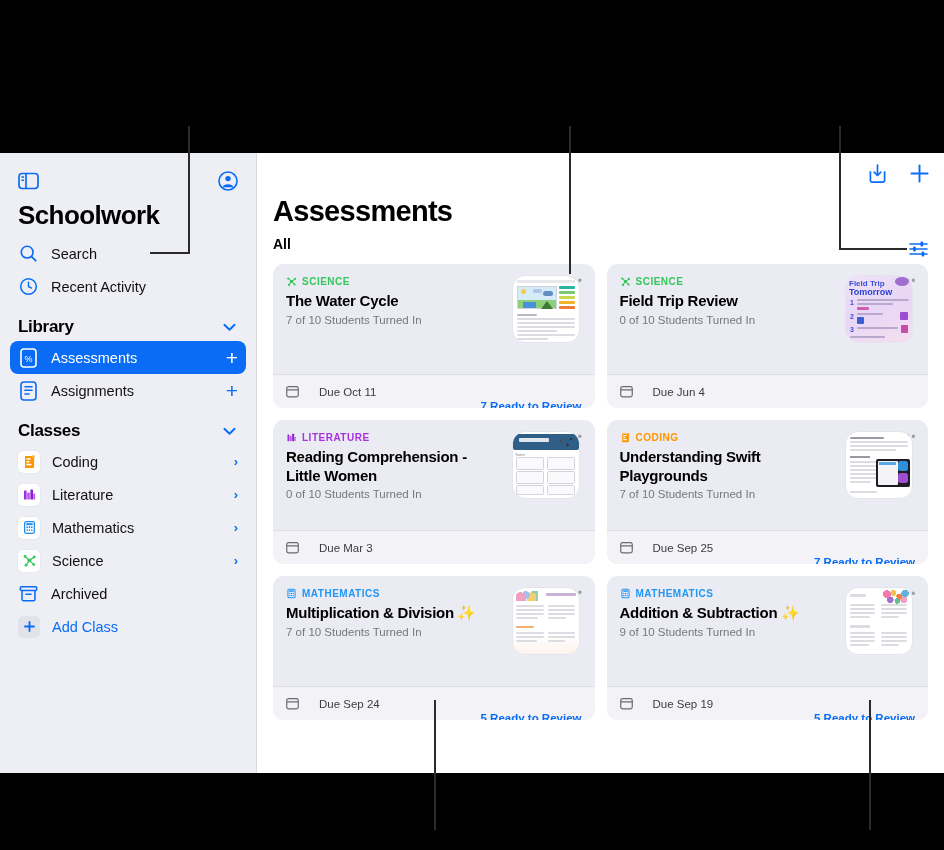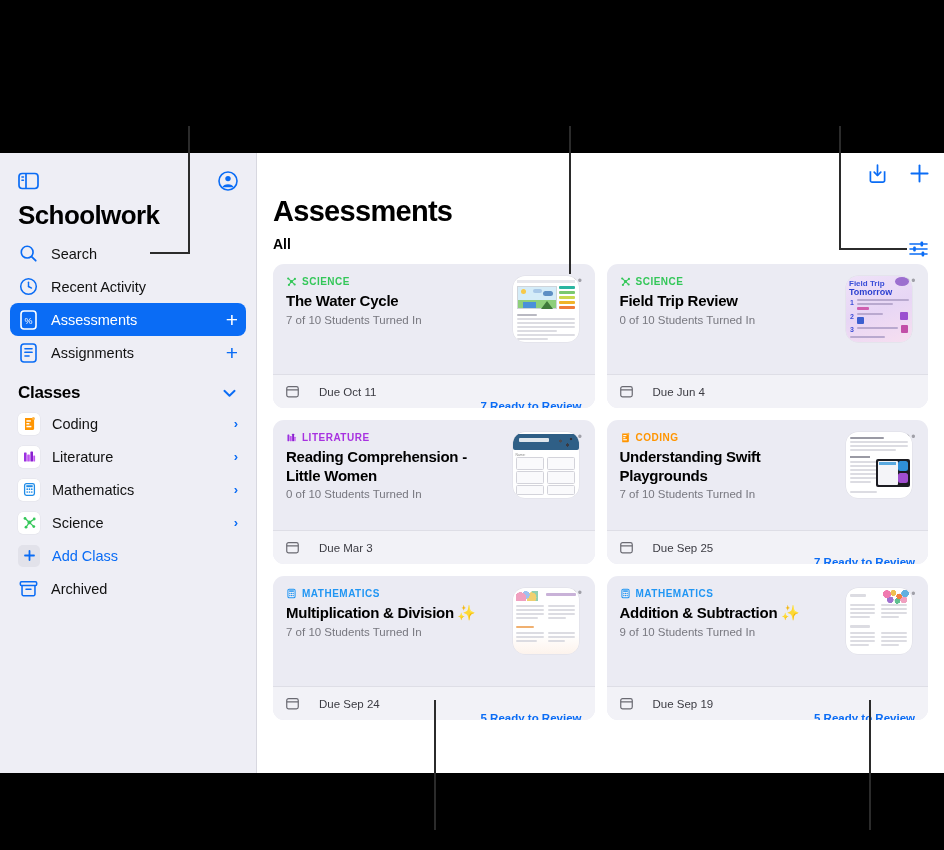--- a/index.html
+++ b/index.html
@@ -167,20 +167,28 @@
         <span class="ic">
           <svg width="19" height="19" viewBox="0 0 20 20">
             <circle cx="10" cy="10" r="8.2" fill="none" stroke="#0a6cf5" stroke-width="1.6"></circle>
             <line x1="10" y1="10" x2="10" y2="5.4" stroke="#0a6cf5" stroke-width="1.5" stroke-linecap="round"></line>
             <line x1="10" y1="10" x2="13.2" y2="11.6" stroke="#0a6cf5" stroke-width="1.5" stroke-linecap="round"></line>
           </svg>
         </span>
         <span class="lbl">Recent Activity</span>
       </div>
 
+      <div class="sb-section">
+        <span class="t">Library</span>
+        <span>
+          <svg width="13" height="9" viewBox="0 0 13 9">
+              <path d="M1.4 1.8L6.5 6.8l5.1-5" fill="none" stroke="#0a6cf5" stroke-width="1.9" stroke-linecap="round" stroke-linejoin="round"></path>
+            </svg>
+        </span>
+      </div>
 
       <div class="sb-row selected">
         <span class="ic">
           <svg width="17" height="20" viewBox="0 0 17 20">
             <rect x="1" y="1" width="15" height="18" rx="3" fill="none" stroke="#fff" stroke-width="1.6"></rect>
             <text x="8.5" y="13.5" font-size="9" fill="#fff" text-anchor="middle" font-family="Liberation Sans">%</text>
           </svg>
         </span>
         <span class="lbl">Assessments</span>
         <span class="spacer"></span>
@@ -270,38 +278,38 @@
             <circle cx="4" cy="12.2" r="1.4" fill="#34c759"></circle>
             <circle cx="11.8" cy="11.6" r="1.4" fill="#34c759"></circle>
           </svg>
         </span>
         <span class="lbl">Science</span>
         <span class="spacer"></span>
         <span class="chev-r">›</span>
       </div>
 
       <div class="sb-row">
-        <span class="addclass-sq">
-          <svg width="13" height="13" viewBox="0 0 13 13">
-            <line x1="6.5" y1="2" x2="6.5" y2="11" stroke="#0a6cf5" stroke-width="1.8" stroke-linecap="round"></line>
-            <line x1="2" y1="6.5" x2="11" y2="6.5" stroke="#0a6cf5" stroke-width="1.8" stroke-linecap="round"></line>
-          </svg>
-        </span>
-        <span class="lbl addclass-lbl">Add Class</span>
-      </div>
-
-      <div class="sb-row">
         <span class="ic">
           <svg width="19" height="18" viewBox="0 0 20 18">
             <rect x="1.4" y="1.4" width="17.2" height="3.8" rx="1.2" fill="none" stroke="#0a6cf5" stroke-width="1.6"></rect>
             <path d="M3.2 5.6v9a1.5 1.5 0 0 0 1.5 1.5h10.6a1.5 1.5 0 0 0 1.5-1.5v-9" fill="none" stroke="#0a6cf5" stroke-width="1.6"></path>
             <line x1="7.4" y1="9.2" x2="12.6" y2="9.2" stroke="#0a6cf5" stroke-width="1.6" stroke-linecap="round"></line>
           </svg>
         </span>
         <span class="lbl">Archived</span>
+      </div>
+
+      <div class="sb-row">
+        <span class="addclass-sq">
+          <svg width="13" height="13" viewBox="0 0 13 13">
+            <line x1="6.5" y1="2" x2="6.5" y2="11" stroke="#0a6cf5" stroke-width="1.8" stroke-linecap="round"></line>
+            <line x1="2" y1="6.5" x2="11" y2="6.5" stroke="#0a6cf5" stroke-width="1.8" stroke-linecap="round"></line>
+          </svg>
+        </span>
+        <span class="lbl addclass-lbl">Add Class</span>
       </div>
 
     </aside>
 
     <section class="main">
 
       <div class="main-toolbar">
         <span class="icon-btn">
           <svg width="19" height="21" viewBox="0 0 19 21">
             <path d="M2.4 8.2v9.2a1.8 1.8 0 0 0 1.8 1.8h10.6a1.8 1.8 0 0 0 1.8-1.8V8.2" fill="none" stroke="#0a6cf5" stroke-width="1.7"></path>

